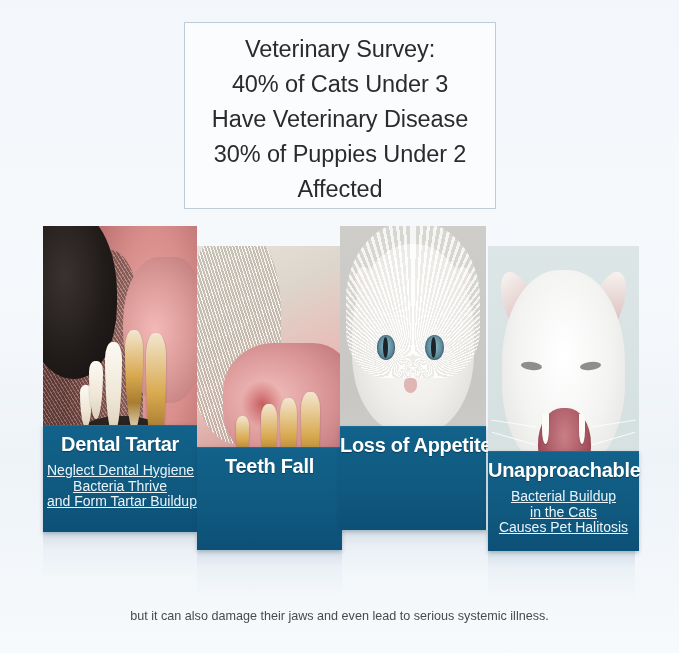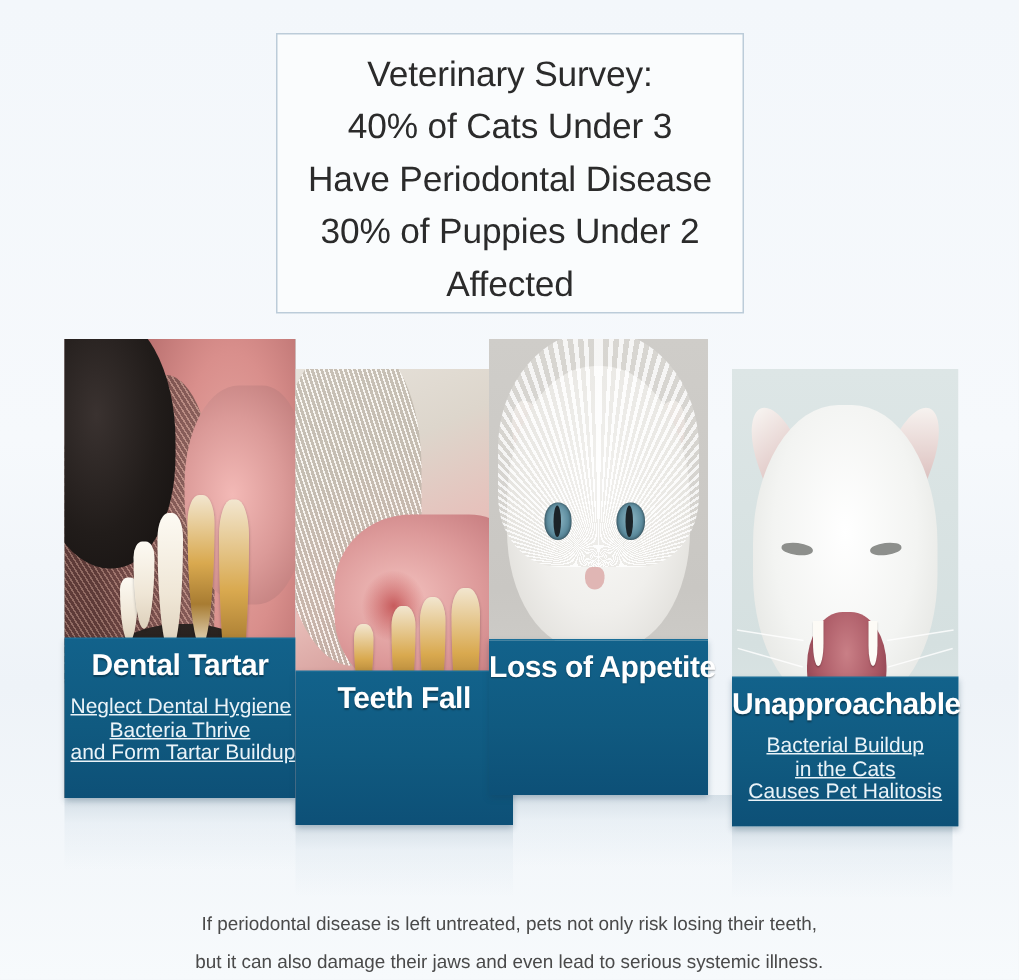--- a/index.html
+++ b/index.html
@@ -198,21 +198,21 @@
 </style>
 </head>
 <body>
 
 <div id="root">
 
   <div id="header-box">
     <div id="header-lines">
       <div class="hline">Veterinary Survey:</div>
       <div class="hline">40% of Cats Under 3</div>
-      <div class="hline">Have Periodontal Disease</div>
+      <div class="hline">Have Veterinary Disease</div>
       <div class="hline">30% of Puppies Under 2</div>
       <div class="hline">Affected</div>
     </div>
   </div>
 
   <div class="reflect" style="left:43px; width:154px; top:532px;"></div>
   <div class="reflect" style="left:197px; width:145px; top:550px;"></div>
   <div class="reflect" style="left:342px; width:146px; top:530px;"></div>
   <div class="reflect" style="left:488px; width:147px; top:551px;"></div>
 
@@ -249,21 +249,21 @@
       <div class="tooth stain p2-t4"></div>
       <div class="tooth stain p2-t1"></div>
       <div class="tooth stain p2-t2"></div>
       <div class="tooth stain p2-t3"></div>
     </div>
     <div class="caption" style="height:103px;">
       <div class="cap-title">Teeth Fall</div>
     </div>
   </div>
 
-  <div class="panel" style="left:326px; top:226px; width:146px; height:304px;">
+  <div class="panel" style="left:340px; top:226px; width:146px; height:304px;">
     <div class="photo" style="height:304px;">
       <div class="art p3-bg"></div>
       <div class="p3-ear p3-earL"></div>
       <div class="p3-ear p3-earR"></div>
       <div class="p3-head"></div>
       <div class="p3-fluff"></div>
       <div class="p3-eye p3-eyeL"></div>
       <div class="p3-eye p3-eyeR"></div>
       <div class="p3-pupil p3-pupilL"></div>
       <div class="p3-pupil p3-pupilR"></div>
@@ -298,17 +298,16 @@
       <div class="cap-title">Unapproachable</div>
       <div class="cap-body">
         <div>Bacterial Buildup</div>
         <div>in the Cats</div>
         <div>Causes Pet Halitosis</div>
       </div>
     </div>
   </div>
 
   <div id="footer">
-    <div>If periodontal disease is left untreated, pets not only risk losing their teeth,</div>
     <div>but it can also damage their jaws and even lead to serious systemic illness.</div>
   </div>
 
 </div>
 
 </body></html>

